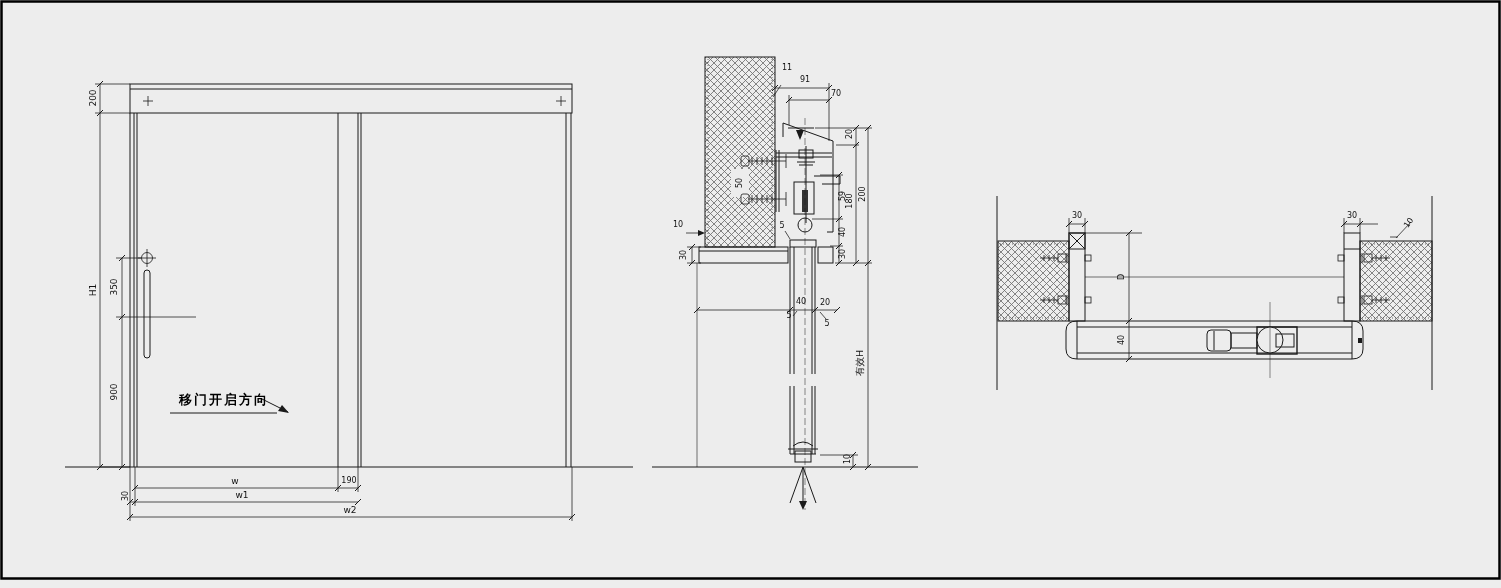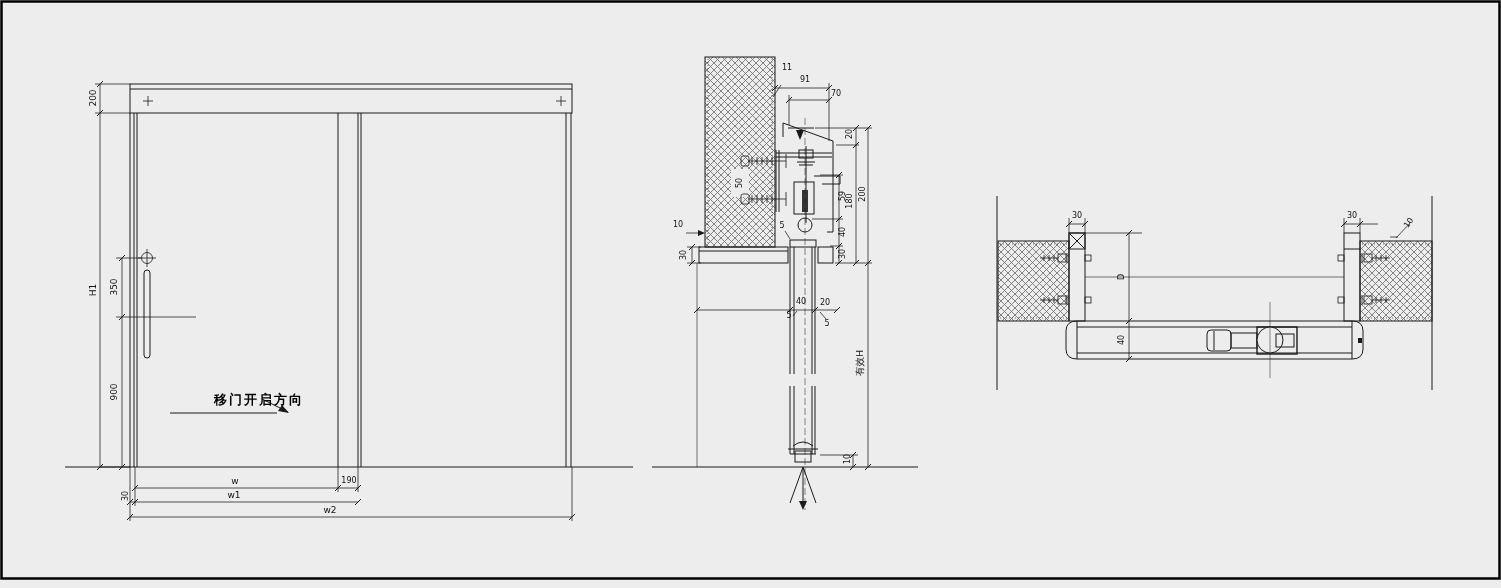--- a/index.html
+++ b/index.html
@@ -5,21 +5,21 @@
   html,body{margin:0;padding:0;background:#ededed;}
   .canvas{position:relative;width:1501px;height:588px;background:#ededed;overflow:hidden;
           font-family:"DejaVu Sans",sans-serif;}
   svg{position:absolute;left:0;top:0;}
   .labels{position:absolute;left:0;top:0;width:100%;height:100%;}
   .lbl{position:absolute;font-size:9px;color:#111;white-space:nowrap;line-height:1;
        transform:translate(-50%,-50%);}
   .sm{font-size:8px;}
   .rot{transform:translate(-50%,-50%) rotate(-90deg);}
   .rot55{transform:translate(-50%,-50%) rotate(-55deg);}
-  .open-dir{font-size:13px;font-weight:bold;letter-spacing:2px;color:#000;margin-left:35px;}
+  .open-dir{font-size:13px;font-weight:bold;letter-spacing:2px;color:#000;}
   .eff{font-size:9.5px;}
 </style>
 </head>
 <body>
 
 <div class="canvas">
 
 <svg width="1501" height="588" viewBox="0 0 1501 588">
   <defs>
     <pattern id="hatch" width="7" height="7" patternUnits="userSpaceOnUse">
@@ -186,23 +186,23 @@
 
 <div class="labels">
 
   <span class="lbl rot" style="left:93px;top:98px">200</span>
   <span class="lbl rot" style="left:93px;top:290px">H1</span>
   <span class="lbl rot" style="left:114px;top:287px">350</span>
   <span class="lbl rot" style="left:114px;top:392px">900</span>
   <span class="lbl open-dir" style="left:224px;top:399px">移门开启方向</span>
   <span class="lbl" style="left:235px;top:481px">w</span>
   <span class="lbl sm" style="left:349px;top:481px">190</span>
-  <span class="lbl" style="left:234px;top:495px">w1</span>
+  <span class="lbl" style="left:242px;top:495px">w1</span>
   <span class="lbl sm rot" style="left:126px;top:496px">30</span>
-  <span class="lbl" style="left:330px;top:510px">w2</span>
+  <span class="lbl" style="left:350px;top:510px">w2</span>
 
   <span class="lbl sm" style="left:787px;top:68px">11</span>
   <span class="lbl sm" style="left:805px;top:80px">91</span>
   <span class="lbl sm" style="left:836px;top:94px">70</span>
   <span class="lbl sm rot" style="left:740px;top:183px">50</span>
   <span class="lbl sm" style="left:678px;top:225px">10</span>
   <span class="lbl sm rot" style="left:684px;top:255px">30</span>
   <span class="lbl sm rot" style="left:850px;top:134px">20</span>
   <span class="lbl sm rot" style="left:843px;top:196px">59</span>
   <span class="lbl sm rot" style="left:850px;top:201px">180</span>

